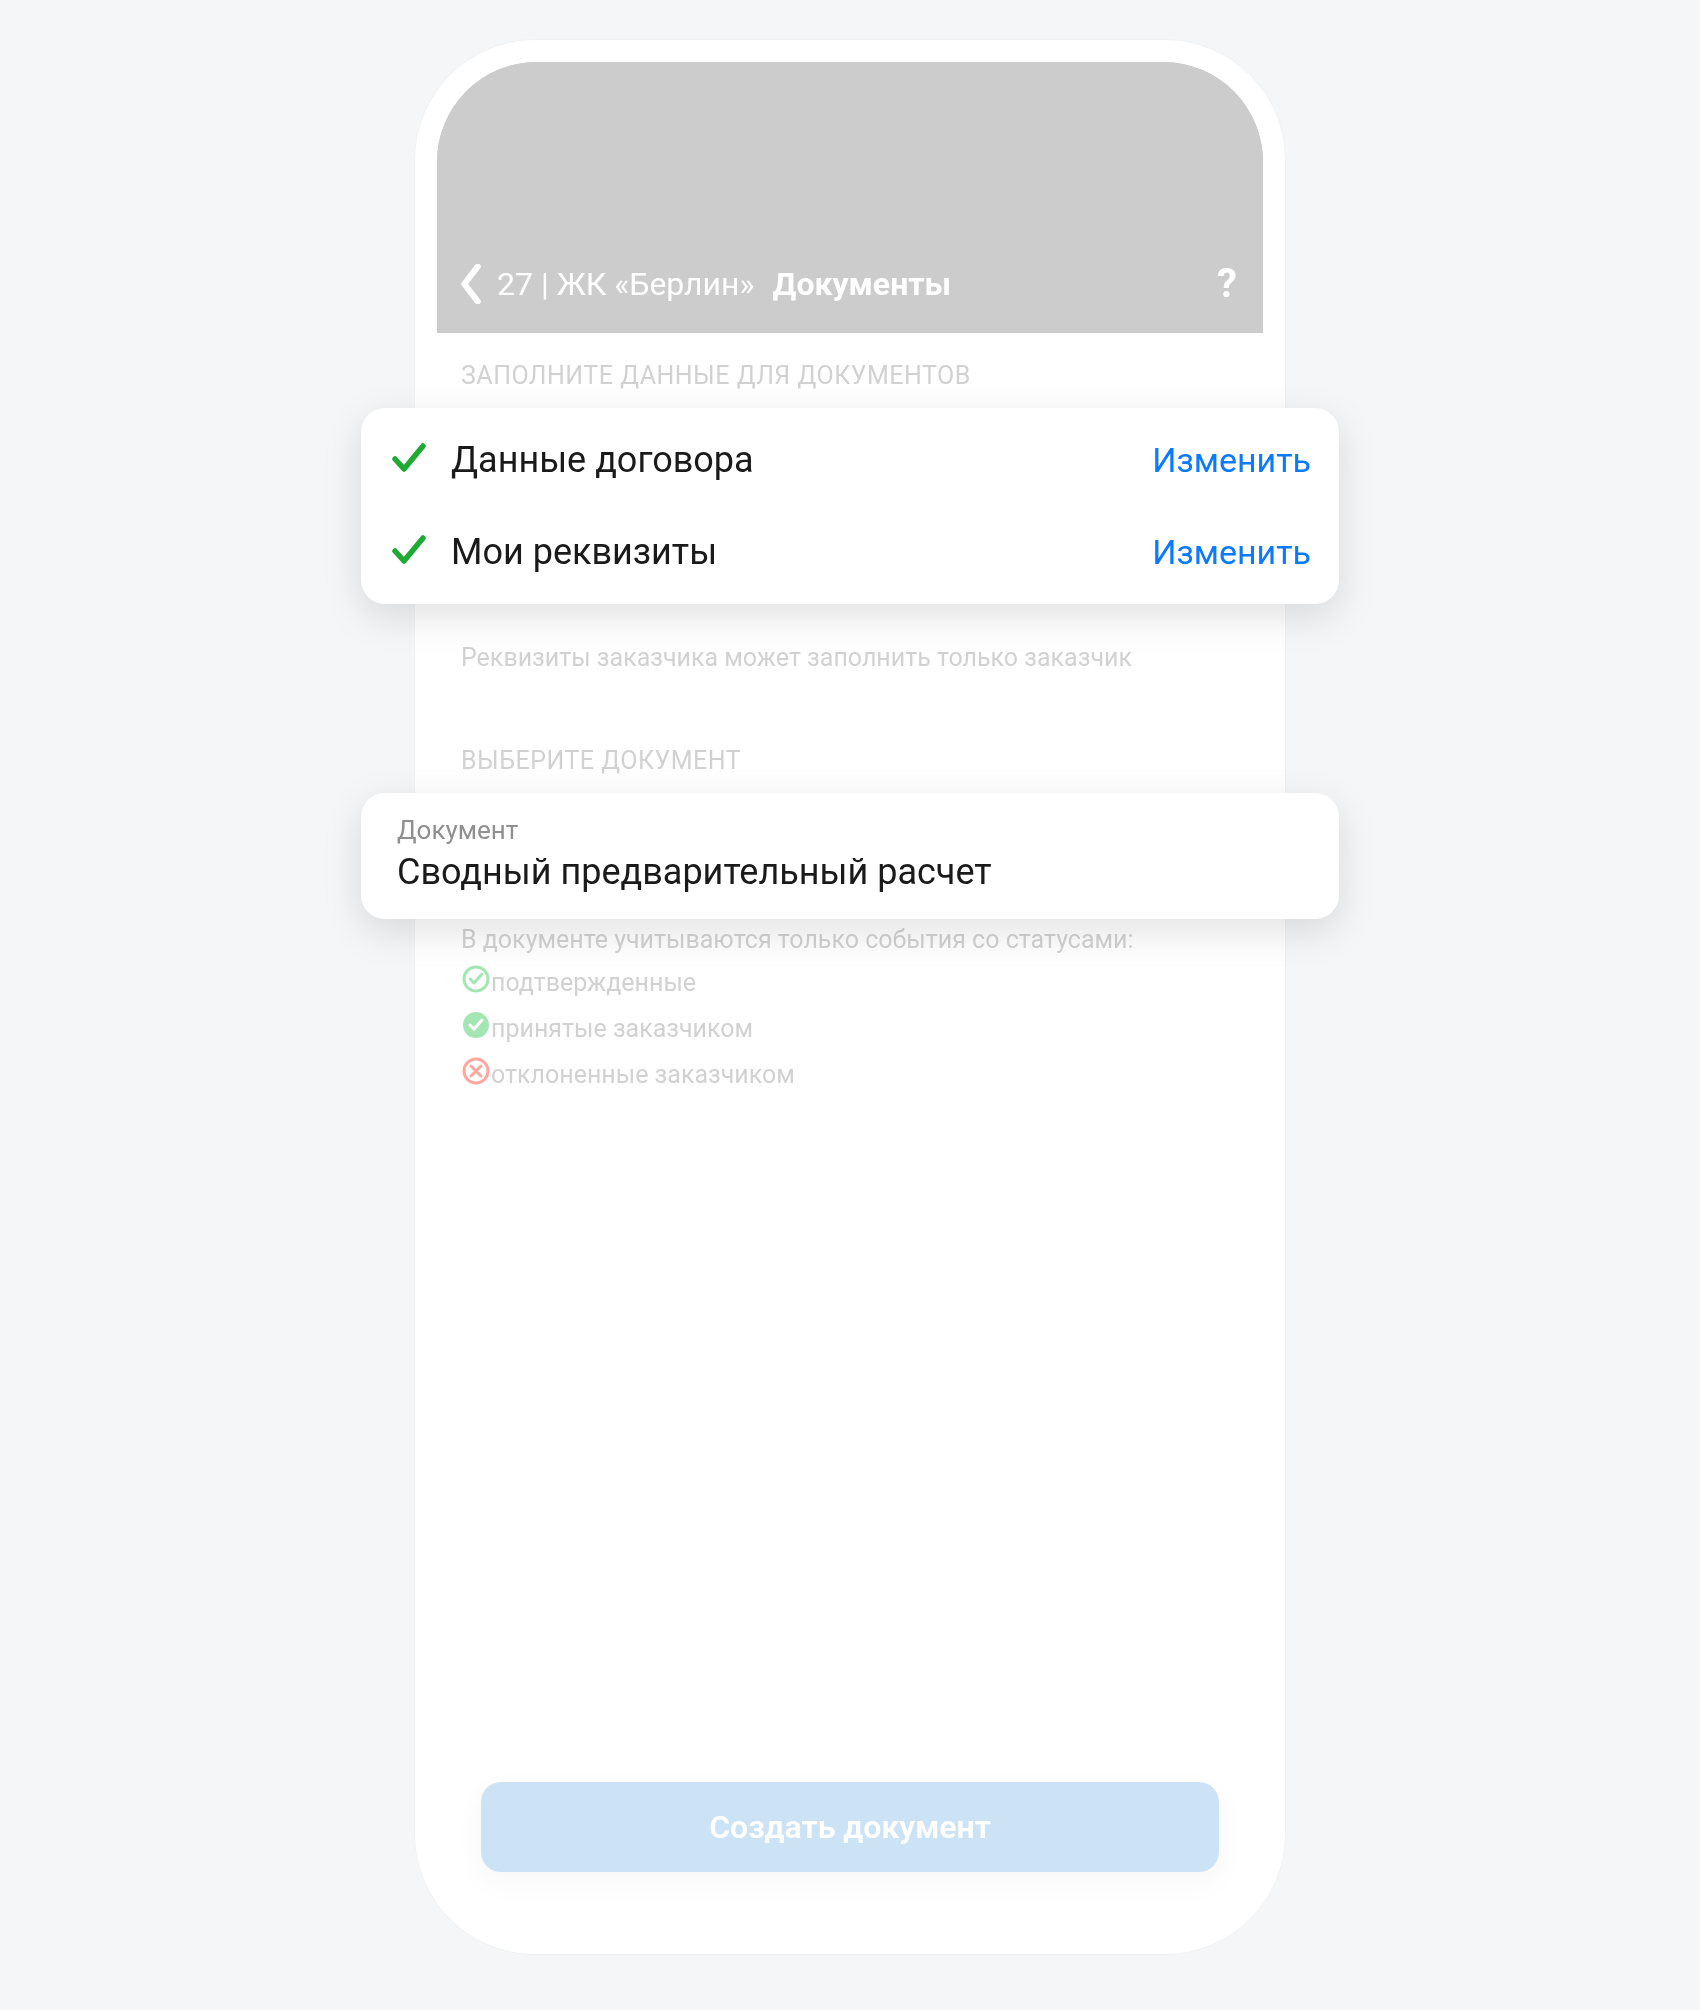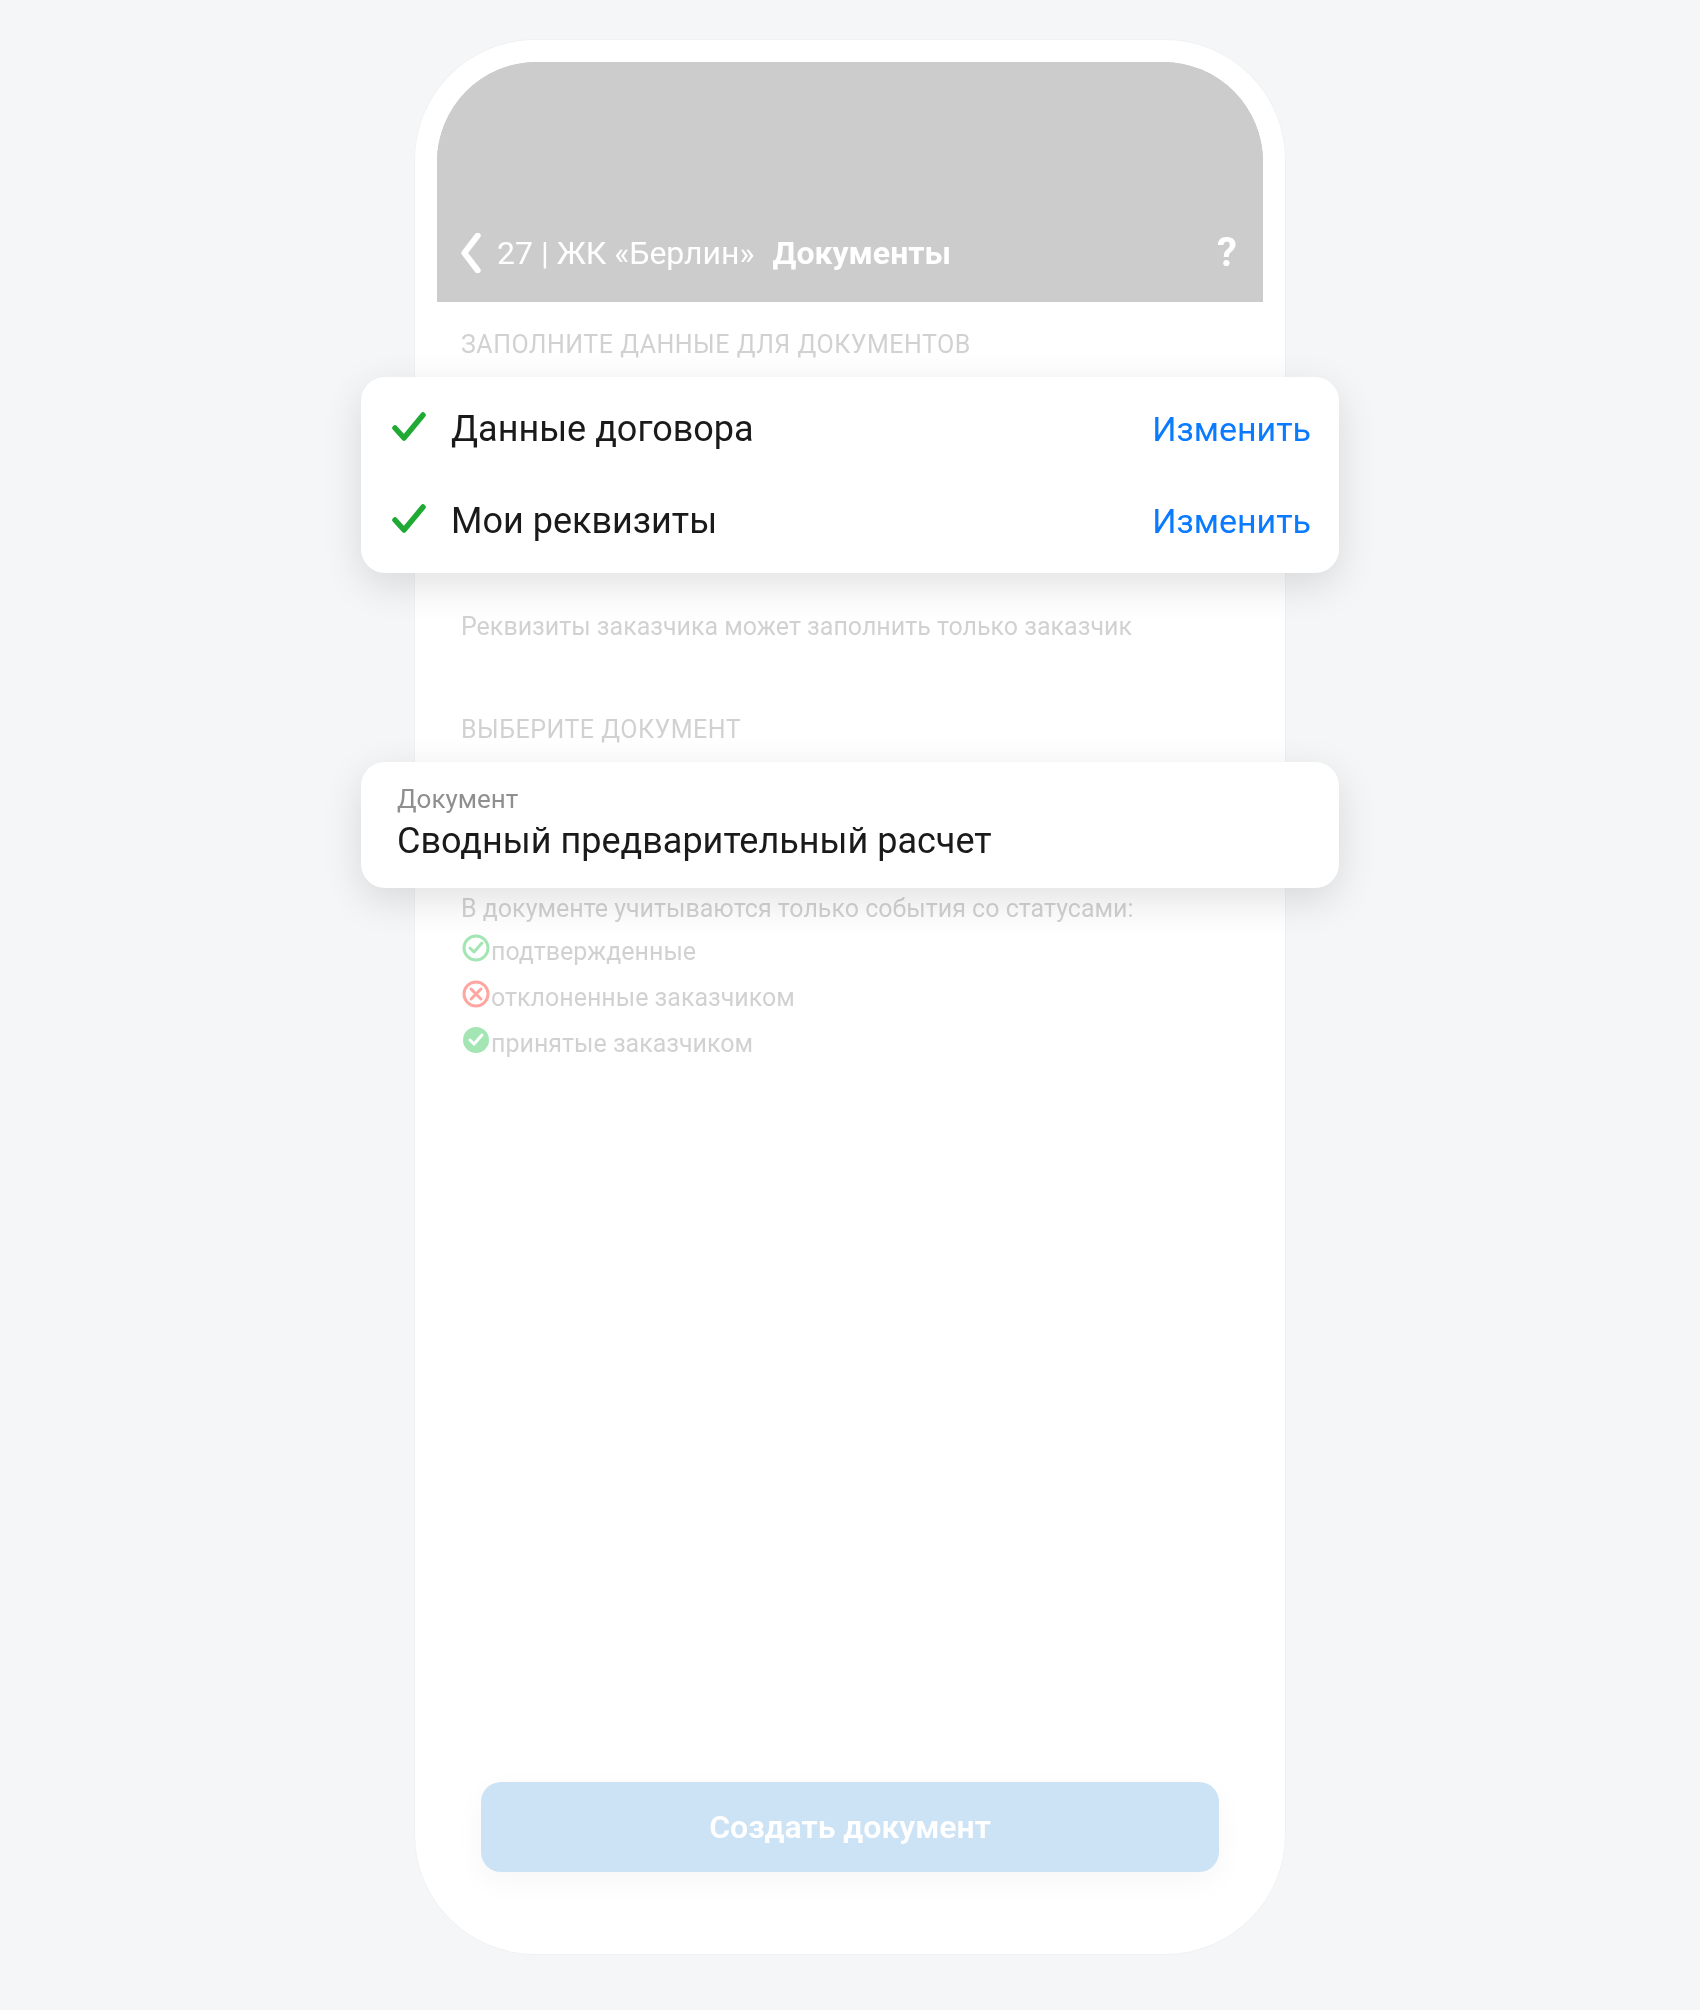--- a/index.html
+++ b/index.html
@@ -33,21 +33,21 @@
   .overlay {
     position: absolute;
     inset: 0;
     background: rgba(255,255,255,0.55);
     border-radius: 100px;
     pointer-events: none;
     z-index: 5;
   }
   .header {
     background: #8f8f8f;
-    height: 240px;
+    height: 271px;
     border-top-left-radius: 100px;
     border-top-right-radius: 100px;
     display: flex;
     align-items: flex-end;
     padding: 0 26px 26px 20px;
     color: #ffffff;
     position: relative;
   }
   .header-inner {
     display: flex;
@@ -234,35 +234,35 @@
                   <circle cx="15" cy="15" r="12" stroke="#34c759" stroke-width="3" fill="none"></circle>
                   <path d="M9 15 L13 19 L21 10" stroke="#34c759" stroke-width="3" fill="none" stroke-linecap="round" stroke-linejoin="round"></path>
                 </svg>
             </span>
             <span>подтвержденные</span>
           </div>
 
           <div class="status-row">
             <span class="status-icon">
               <svg width="30" height="30" viewBox="0 0 30 30">
-                  <circle cx="15" cy="15" r="12" stroke="#ff3b30" stroke-width="3" fill="none"></circle>
-                  <path d="M10 10 L20 20 M20 10 L10 20" stroke="#ff3b30" stroke-width="3" fill="none" stroke-linecap="round"></path>
-                </svg>
-            </span>
-            <span>отклоненные заказчиком</span>
+                  <circle cx="15" cy="15" r="13" fill="#34c759"></circle>
+                  <path d="M9 15 L13 19 L21 10" stroke="#ffffff" stroke-width="3" fill="none" stroke-linecap="round" stroke-linejoin="round"></path>
+                </svg>
+            </span>
+            <span>принятые заказчиком</span>
           </div>
 
           <div class="status-row">
             <span class="status-icon">
               <svg width="30" height="30" viewBox="0 0 30 30">
-                  <circle cx="15" cy="15" r="13" fill="#34c759"></circle>
-                  <path d="M9 15 L13 19 L21 10" stroke="#ffffff" stroke-width="3" fill="none" stroke-linecap="round" stroke-linejoin="round"></path>
-                </svg>
-            </span>
-            <span>принятые заказчиком</span>
+                  <circle cx="15" cy="15" r="12" stroke="#ff3b30" stroke-width="3" fill="none"></circle>
+                  <path d="M10 10 L20 20 M20 10 L10 20" stroke="#ff3b30" stroke-width="3" fill="none" stroke-linecap="round"></path>
+                </svg>
+            </span>
+            <span>отклоненные заказчиком</span>
           </div>
         </div>
       </div>
 
     </div>
 
     <div class="overlay"></div>
 
     <div class="primary-button">
       <span>Создать документ</span>

